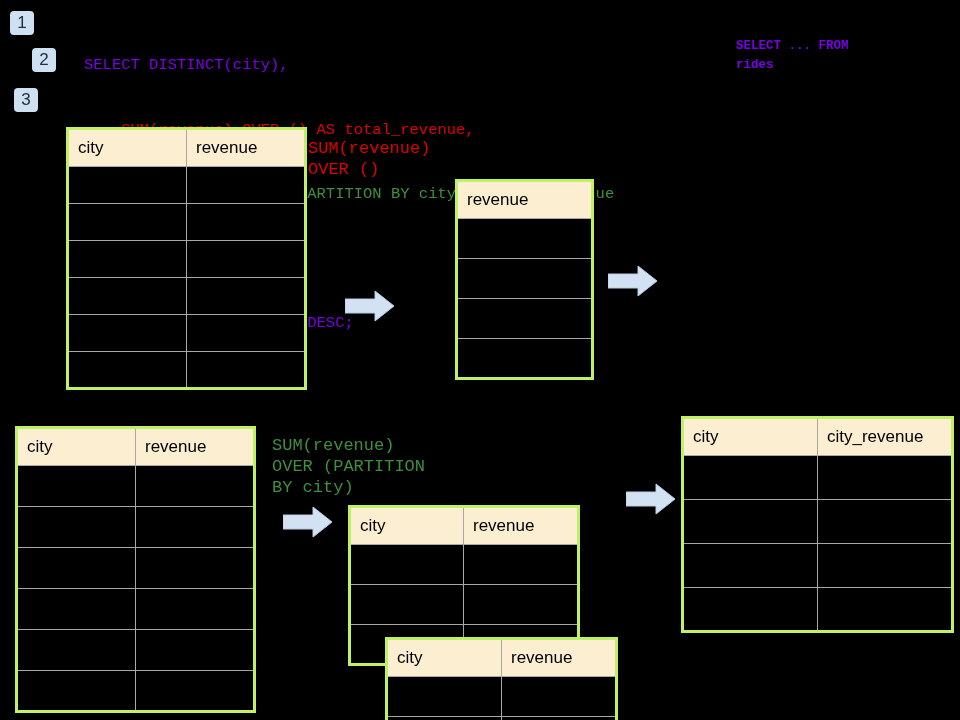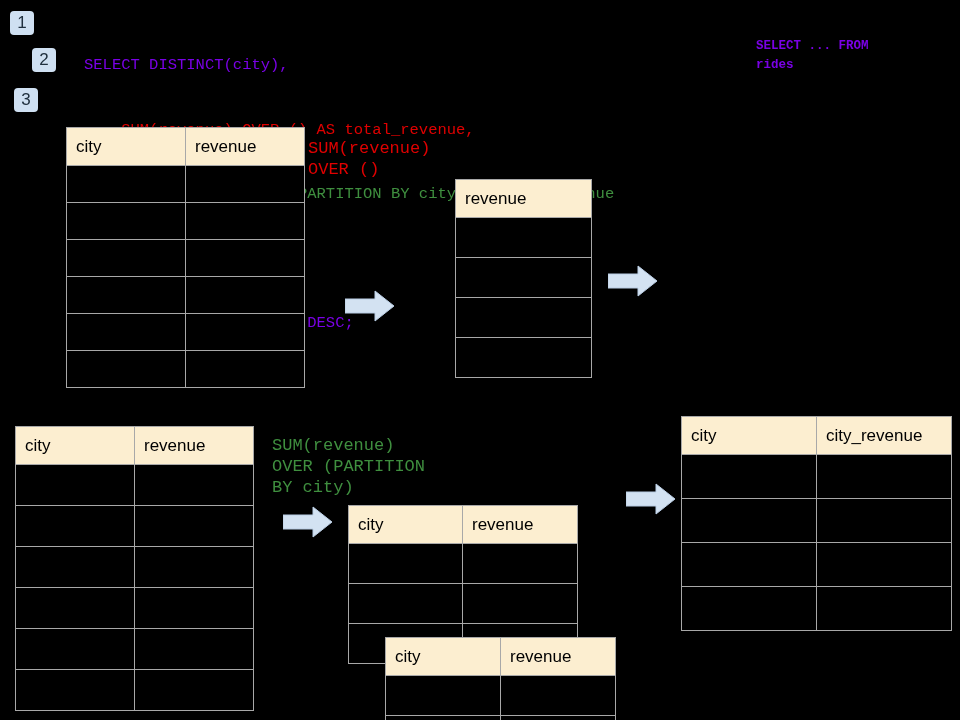--- a/index.html
+++ b/index.html
@@ -61,21 +61,21 @@
     font-weight: bold;
     white-space: pre;
   }
 
   
   .tbl {
     position: absolute;
     border-collapse: collapse;
     table-layout: fixed;
     background: #000000;
-    border: 1px solid #bef264;
+    border: 3px solid #bef264;
   }
   .tbl th, .tbl td {
     border: 1px solid #a8a8a8;
     padding: 0;
     margin: 0;
   }
   .tbl th {
     background: #fceed0;
     color: #000000;
     font-family: "Liberation Sans", sans-serif;
@@ -110,21 +110,21 @@
   <div class="step-badge" style="left:14px; top:88px;">3</div>
 
   <div class="sql-block" style="left:84px; top:12px;">
     <div class="sql-line c-purple">SELECT DISTINCT(city),</div>
     <div class="sql-line c-red">    SUM(revenue) OVER () AS total_revenue,</div>
     <div class="sql-line c-green">    SUM(revenue) OVER (PARTITION BY city) as city_revenue</div>
     <div class="sql-line c-purple">  FROM rides</div>
     <div class="sql-line c-purple">  ORDER by city_revenue DESC;</div>
   </div>
 
-  <div class="annot-small c-purple" style="left:756px; top:37px;">SELECT ... FROM
+  <div class="annot-small c-purple" style="left:736px; top:37px;">SELECT ... FROM
 rides</div>
 
   <div class="annot c-red" style="left:308px; top:138px;">SUM(revenue)
 OVER ()</div>
 
   <div class="annot c-green" style="left:272px; top:435px;">SUM(revenue)
 OVER (PARTITION
 BY city)</div>
 
   <table class="tbl" style="left:66px; top:127px; width:238px;">

